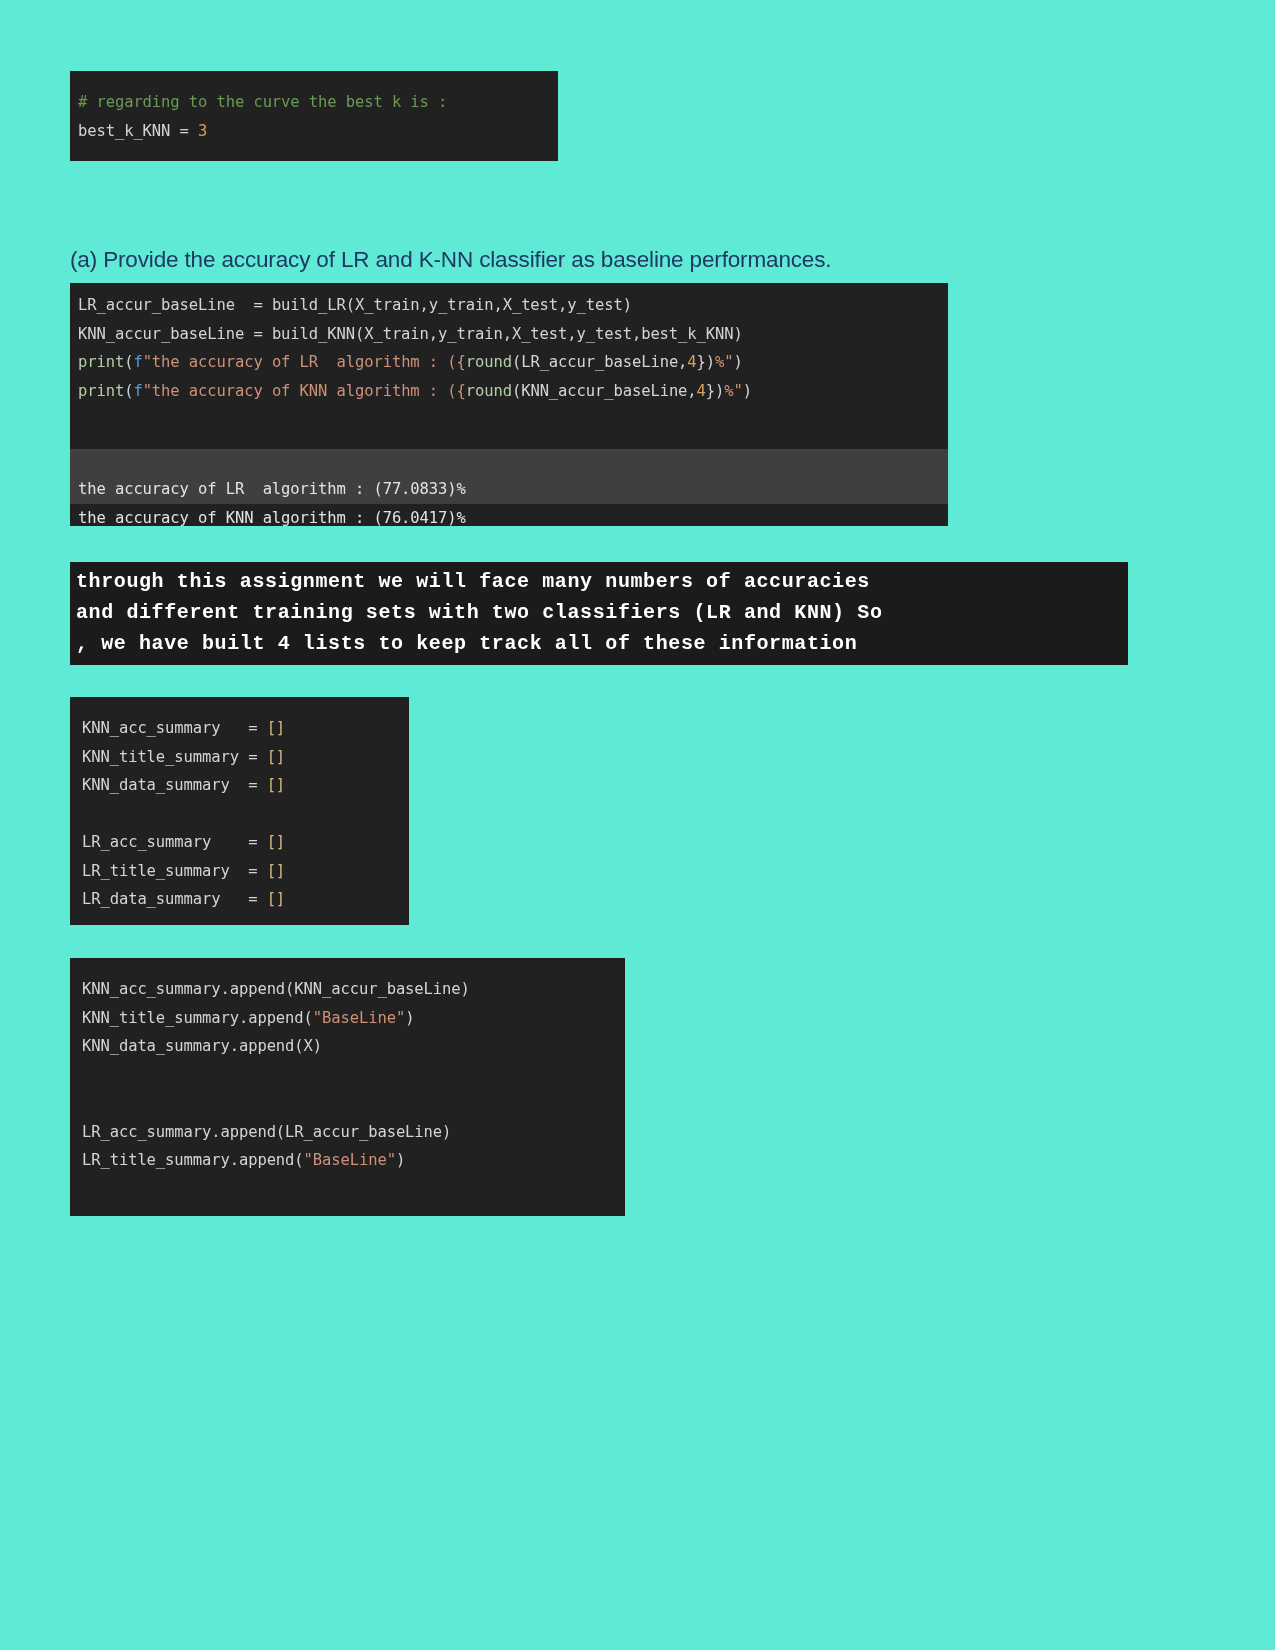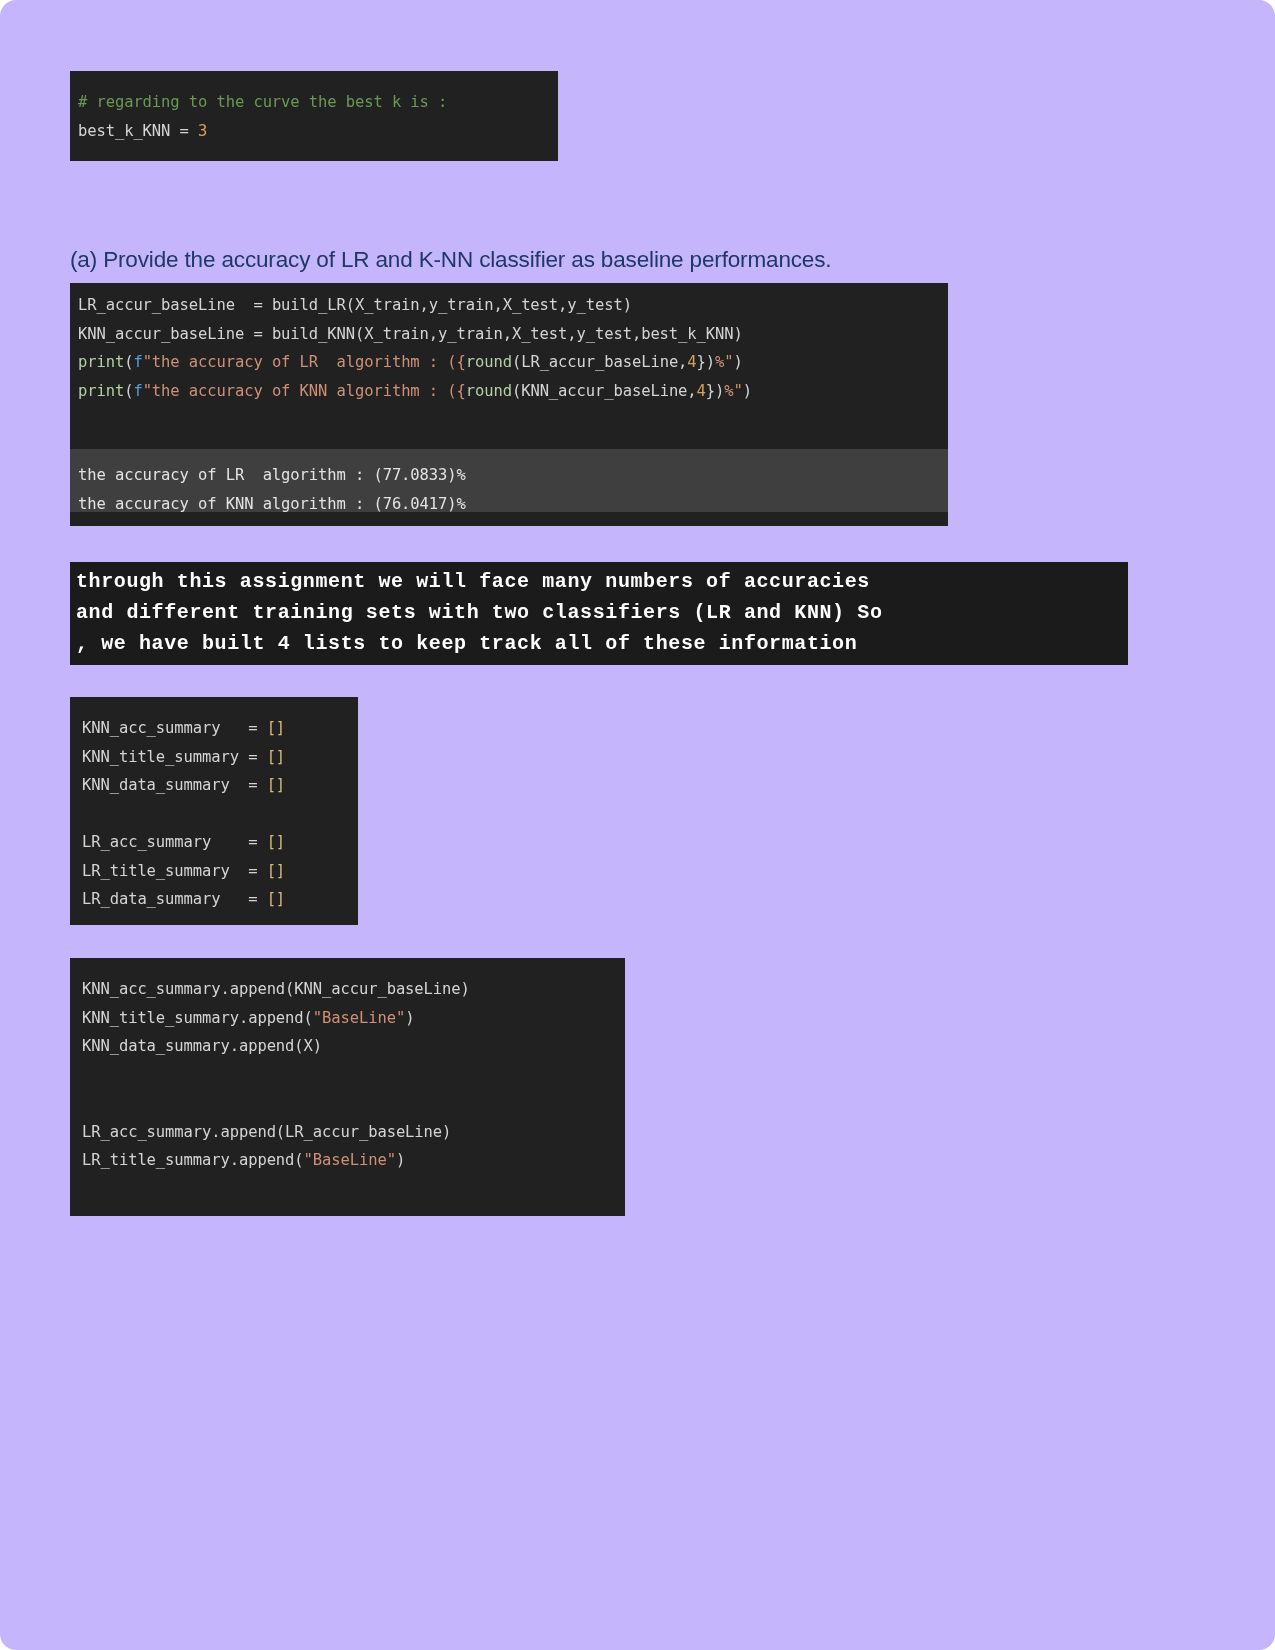--- a/index.html
+++ b/index.html
@@ -13,22 +13,21 @@
     position: relative;
     font-family: "Liberation Sans", sans-serif;
     -webkit-font-smoothing: antialiased;
   }
 
   .page {
     position: relative;
     width: 1275px;
     height: 1650px;
     overflow: hidden;
-    background: #c4b5fd;
-    border-radius: 16px;
+    background: #5eead4;
   }
 
   
   .codecell {
     position: absolute;
     background: #212121;
     box-sizing: border-box;
     overflow: hidden;
   }
   .codecell .code {
@@ -83,22 +82,22 @@
     padding: 0;
   }
   #cell-baseline .src {
     padding: 8px 14px 0 8px;
     height: 166px;
     box-sizing: border-box;
     background: #212121;
   }
   #cell-baseline .out {
     background: #3f3f3f;
-    padding: 12px 0 0 8px;
-    height: 63px;
+    padding: 26px 0 0 8px;
+    height: 55px;
     box-sizing: border-box;
   }
   #cell-baseline .out .code { color: #e3e3e3; }
 
   
   #prose-banner {
     position: absolute;
     left: 70px;
     top: 562px;
     width: 1058px;
@@ -113,21 +112,21 @@
     line-height: 31px;
     color: #ffffff;
     white-space: pre;
     letter-spacing: 0.6px;
   }
 
   
   #cell-lists {
     left: 70px;
     top: 697px;
-    width: 288px;
+    width: 339px;
     height: 228px;
     padding: 17px 0 0 12px;
   }
 
   
   #cell-append {
     left: 70px;
     top: 958px;
     width: 555px;
     height: 258px;

